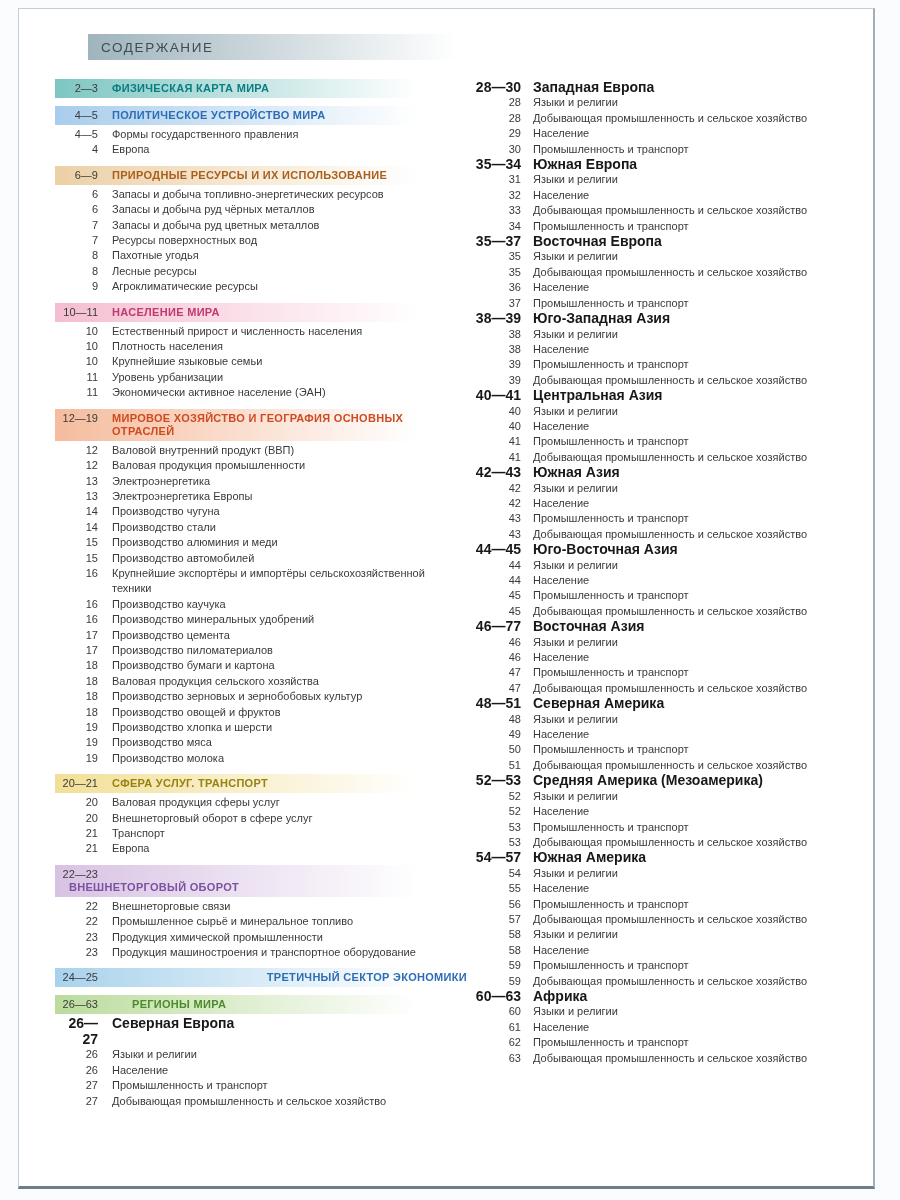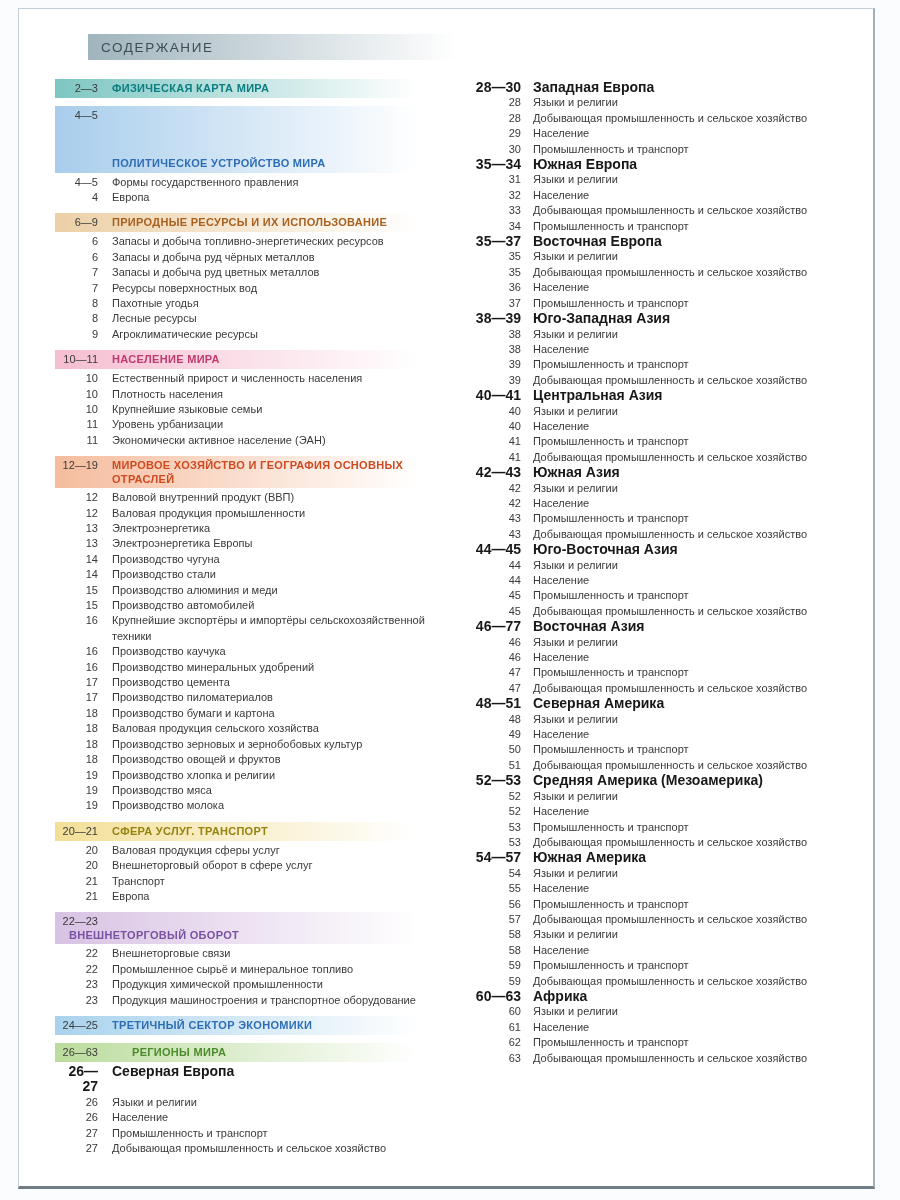--- a/index.html
+++ b/index.html
@@ -100,21 +100,21 @@
     <div class="col col-left">
         <div class="toc-section">
           <div class="band" style="background: linear-gradient(to right, rgb(125, 198, 194) 0%, rgba(255, 255, 255, 0) 88%);">
             <span class="num">2—3</span>
             <span class="band-title" style="color: rgb(10, 125, 128);">ФИЗИЧЕСКАЯ КАРТА МИРА</span>
           </div>
         </div>
         <div class="toc-section">
           <div class="band" style="background: linear-gradient(to right, rgb(168, 205, 236) 0%, rgba(255, 255, 255, 0) 88%);">
             <span class="num">4—5</span>
-            <span class="band-title" style="color: rgb(46, 109, 181); margin-top: 48px;">ПОЛИТИЧЕСКОЕ УСТРОЙСТВО МИРА</span>
+            <span class="band-title" style="color: rgb(46, 109, 181);">ПОЛИТИЧЕСКОЕ УСТРОЙСТВО МИРА</span>
           </div>
           <div class="row">
             <span class="num">4—5</span>
             <span class="label">Формы государственного правления</span>
           </div>
           <div class="row">
             <span class="num">4</span>
             <span class="label">Европа</span>
           </div>
         </div>
@@ -246,21 +246,21 @@
           <div class="row">
             <span class="num">18</span>
             <span class="label">Производство зерновых и зернобобовых культур</span>
           </div>
           <div class="row">
             <span class="num">18</span>
             <span class="label">Производство овощей и фруктов</span>
           </div>
           <div class="row">
             <span class="num">19</span>
-            <span class="label">Производство хлопка и религии</span>
+            <span class="label">Производство хлопка и шерсти</span>
           </div>
           <div class="row">
             <span class="num">19</span>
             <span class="label">Производство мяса</span>
           </div>
           <div class="row">
             <span class="num">19</span>
             <span class="label">Производство молока</span>
           </div>
         </div>
@@ -304,21 +304,21 @@
             <span class="label">Продукция химической промышленности</span>
           </div>
           <div class="row">
             <span class="num">23</span>
             <span class="label">Продукция машиностроения и транспортное оборудование</span>
           </div>
         </div>
         <div class="toc-section">
           <div class="band" style="background: linear-gradient(to right, rgb(168, 210, 236) 0%, rgba(255, 255, 255, 0) 88%);">
             <span class="num">24—25</span>
-            <span class="band-title" style="color: rgb(46, 109, 181);">ТРЕТИЧНЫЙ СЕКТОР ЭКОНОМИКИ</span>
+            <span class="band-title" style="color: rgb(46, 109, 181); text-align: right;">ТРЕТИЧНЫЙ СЕКТОР ЭКОНОМИКИ</span>
           </div>
         </div>
         <div class="toc-section">
           <div class="band" style="background: linear-gradient(to right, rgb(187, 220, 157) 0%, rgba(255, 255, 255, 0) 88%);">
             <span class="num">26—63</span>
             <span class="band-title" style="color: rgb(76, 138, 43); padding-left: 20px;">РЕГИОНЫ МИРА</span>
           </div>
           <div class="row bold">
             <span class="num">26—27</span>
             <span class="label">Северная Европа</span>

